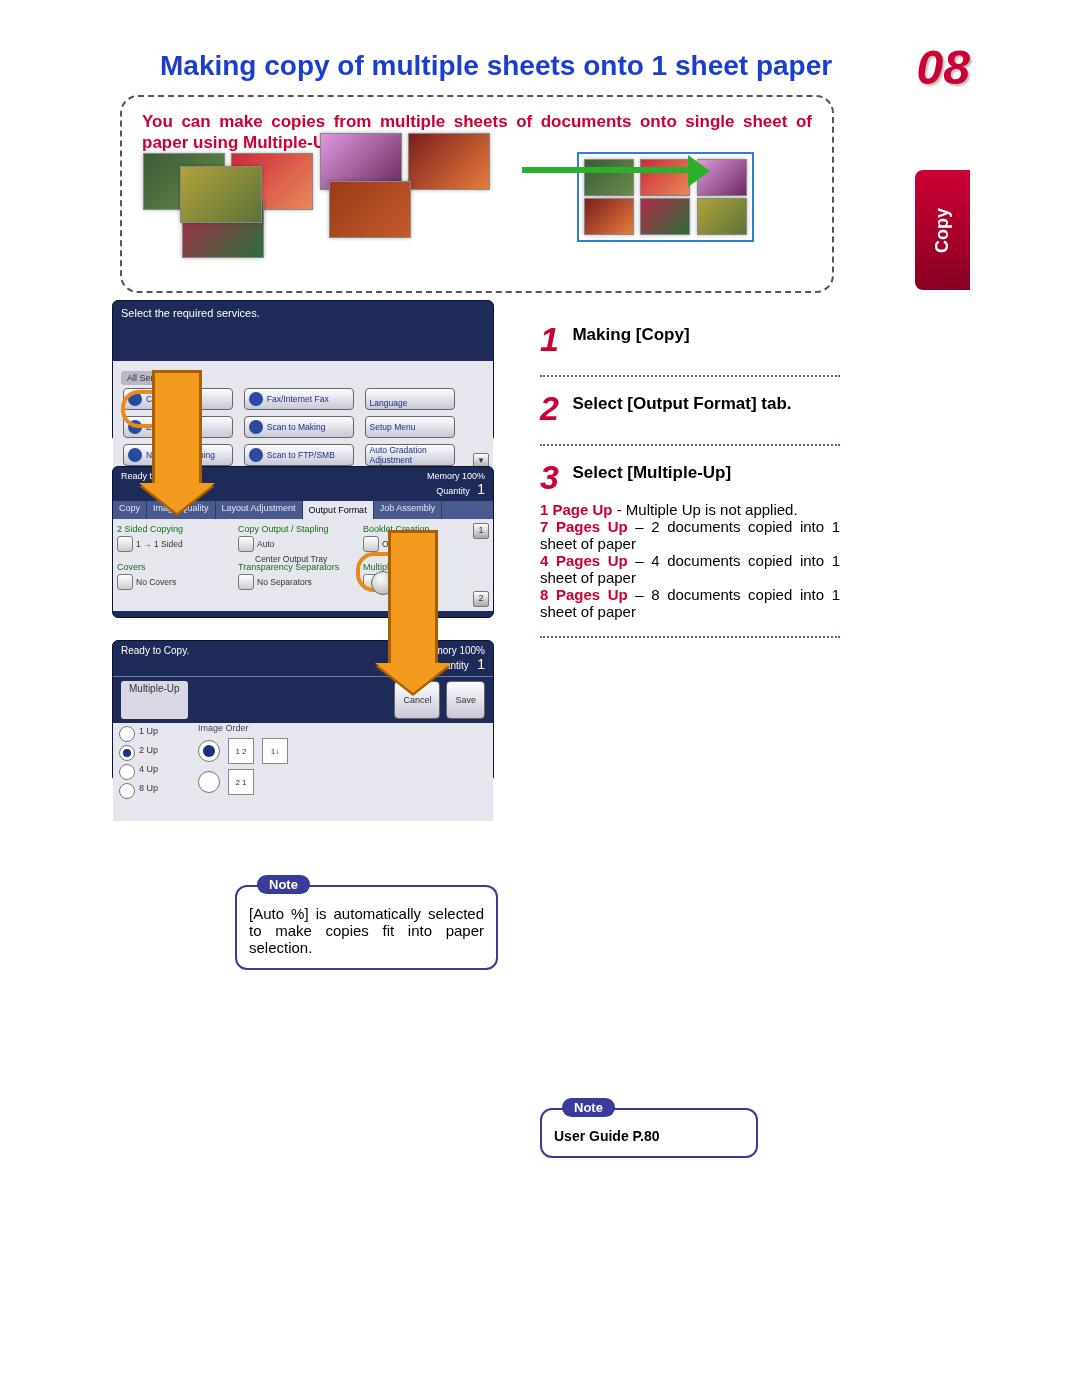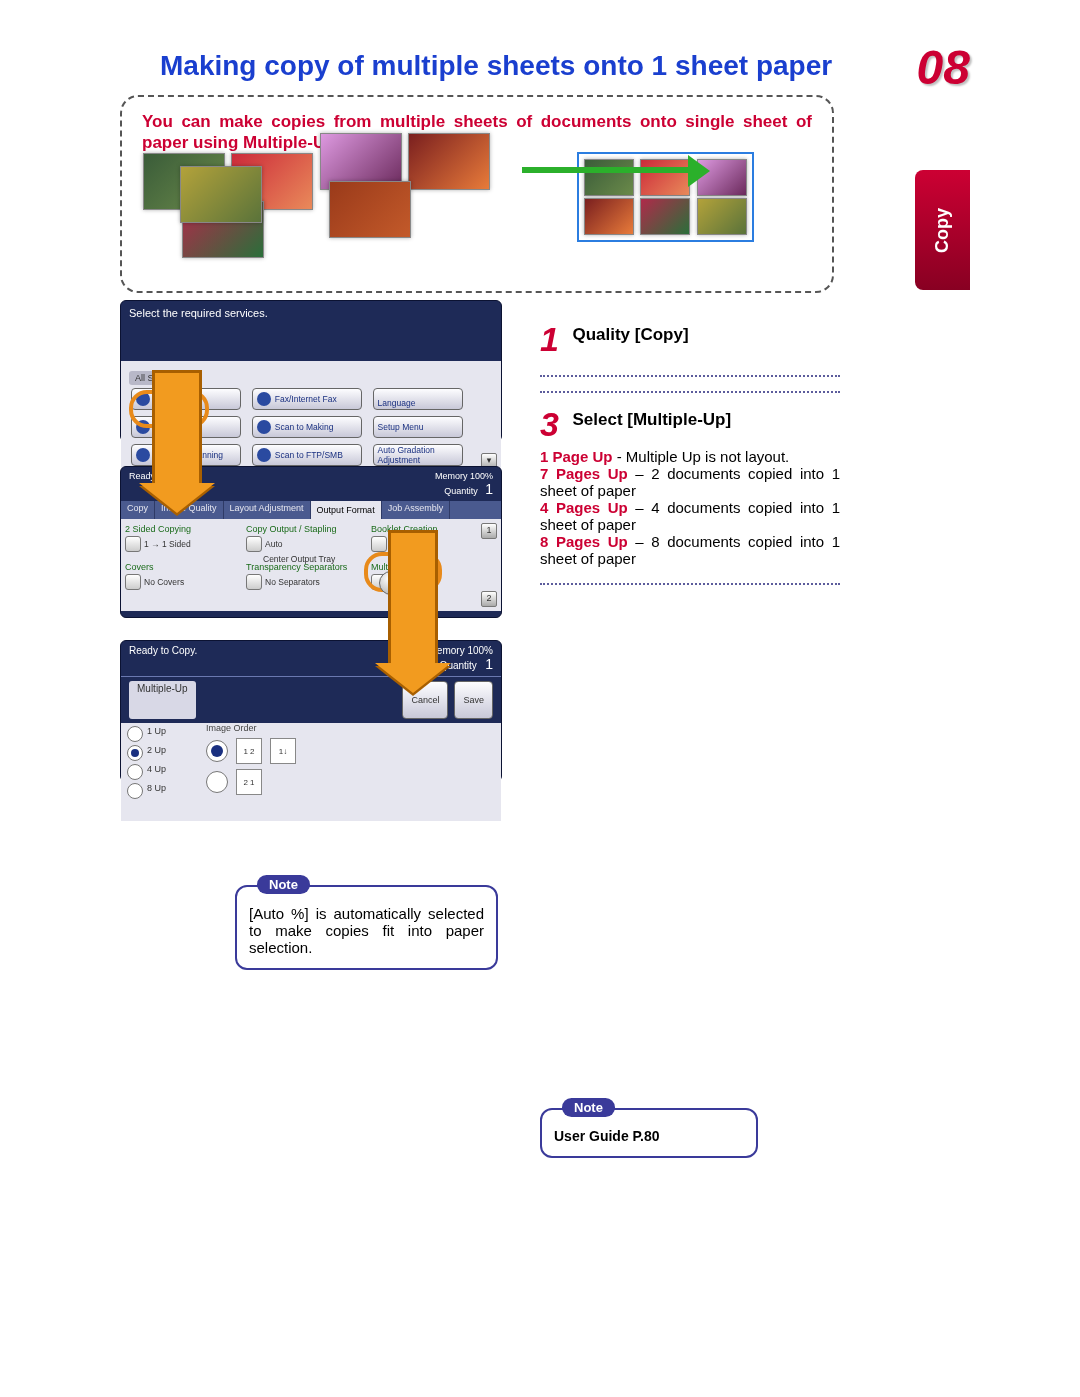--- a/index.html
+++ b/index.html
@@ -107,21 +107,21 @@
   .th-b{background:linear-gradient(135deg,#cc2a3a,#e98a5a);}
   .th-c{background:linear-gradient(135deg,#dd99e0,#6b2a5c);}
   .th-d{background:linear-gradient(135deg,#7a1f1f,#e87b3a);}
   .th-e{background:linear-gradient(135deg,#b02a4a,#2a6f3a);}
   .th-f{background:linear-gradient(135deg,#b3a23a,#5a733a);}
   .th-g{background:linear-gradient(135deg,#9a3a1a,#c35a2a);}
 
   
   .panel {
     position: absolute;
-    left: 120px;
+    left: 112px;
     width: 380px;
     background: #1e2a57;
     color: #fff;
     border: 1px solid #0b1232;
     border-radius: 6px;
     font-size: 10px;
   }
   .panel-header {
     padding: 6px 8px;
     font-size: 11px;
@@ -495,29 +495,33 @@
         <span class="radio big"></span>
         <span class="io-tile">2 1</span>
       </div>
     </div>
   </div>
 </div>
 
 <div class="steps">
   <div class="step">
     <span class="step-num">1</span>
-    <span class="step-title">Quality [Copy]</span>
+    <span class="step-title">Making [Copy]</span>
   </div>
   <hr class="dotted-sep">
+  <div class="step" style="margin-top:10px;">
+    <span class="step-num">2</span>
+    <span class="step-title">Select [Output Format] tab.</span>
+  </div>
   <hr class="dotted-sep">
   <div class="step">
     <span class="step-num">3</span>
     <span class="step-title">Select [Multiple-Up]</span>
     <div class="step-body">
-      <span class="opt-label">1 Page Up</span><span> - Multiple Up is not layout.</span><br>
+      <span class="opt-label">1 Page Up</span><span> - Multiple Up is not applied.</span><br>
       <span class="opt-label">7 Pages Up</span><span> – 2 documents copied into 1 sheet of paper</span><br>
       <span class="opt-label">4 Pages Up</span><span> – 4 documents copied into 1 sheet of paper</span><br>
       <span class="opt-label">8 Pages Up</span><span> – 8 documents copied into 1 sheet of paper</span>
     </div>
   </div>
   <hr class="dotted-sep">
 </div>
 
 <div class="note-box note1">
   <div class="note-badge">Note</div>

